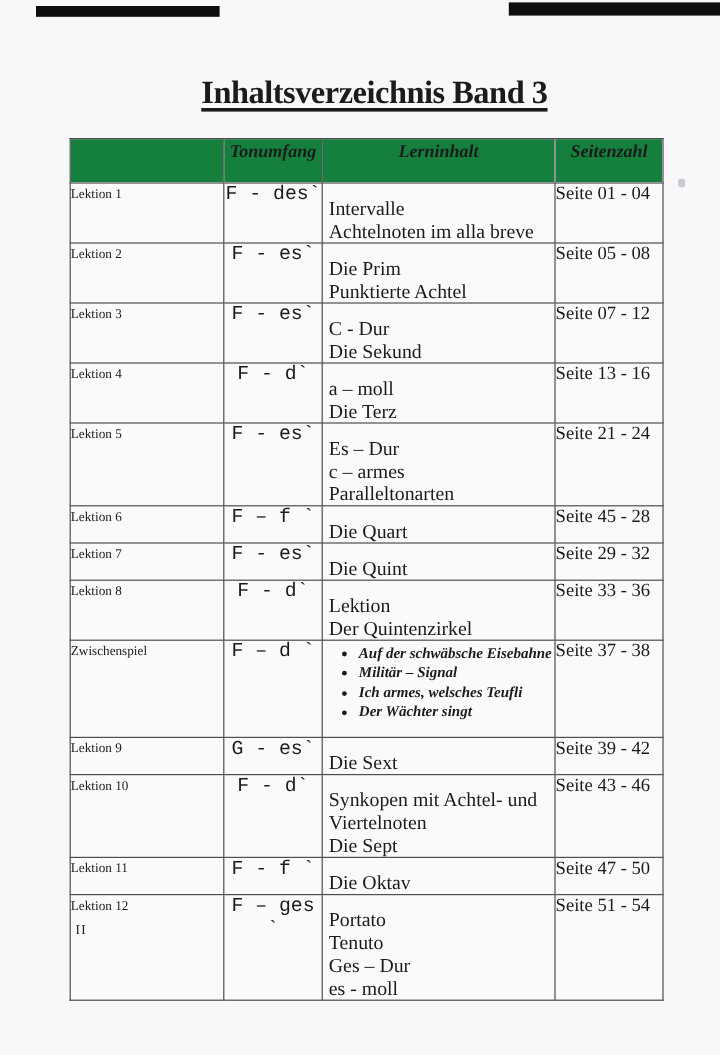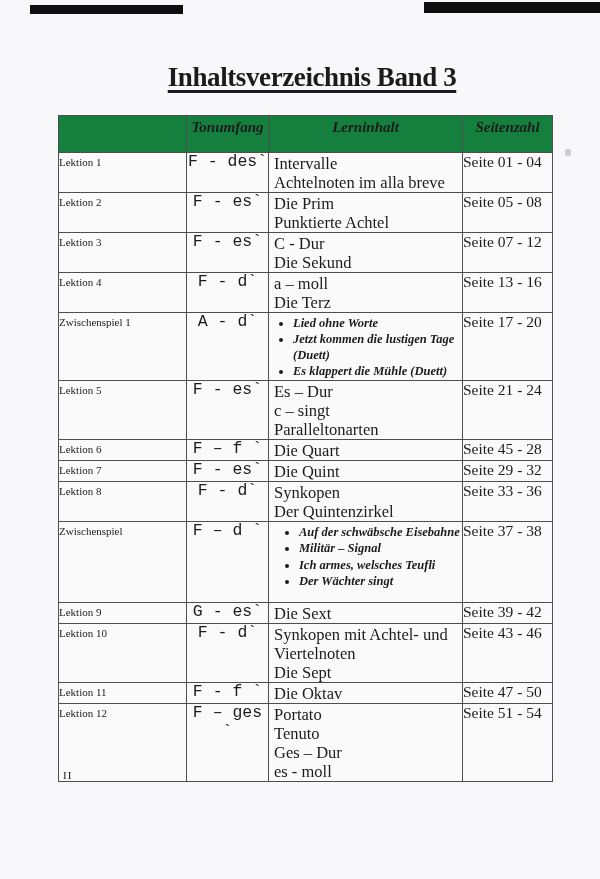--- a/index.html
+++ b/index.html
@@ -48,21 +48,21 @@
     font-weight:bold;
     font-size:15px;
     line-height:17px;
     text-align:center;
     padding:3px 3px 2px 3px;
     overflow-wrap:anywhere;
   }
   .c-label  { font-size:11px; line-height:18.5px; padding:1px 2px 0 6px; }
   .c-range  { font-size:16.5px; line-height:18.5px; text-align:center; padding-top:1px;font-family:Liberation Mono, monospace; }
   .c-content .line { font-size:16.5px; line-height:19px; padding:0 2px 0 5px; }
-  .c-content .line:first-child { padding-top:1px; }
+  .c-content .line:first-child { padding-top:11px; }
   .c-pages  { font-size:15.5px; line-height:18.5px; padding:1px 0 0 4px; white-space:nowrap; }
 
   ul.bullets { margin:3px 0 0 0; padding:0 2px 0 24px; }
   ul.bullets.indent2 { padding-left:30px; }
   ul.bullets li {
     list-style-type:disc;
     font-size:12.5px; font-style:italic; font-weight:bold;
     line-height:15.3px;
     margin:0 0 1px 0;
   }
@@ -128,39 +128,27 @@
   <tr style="height:38px">
     <td class="c-label">Lektion 4</td>
     <td class="c-range">F - d`</td>
     <td class="c-content">
       <div class="line">a – moll</div>
       <div class="line">Die Terz</div>
     </td>
     <td class="c-pages">Seite 13 - 16</td>
   </tr>
 
-  <tr style="height:64px">
-    <td class="c-label">Zwischenspiel 1</td>
-    <td class="c-range">A - d`</td>
-    <td class="c-content">
-      <ul class="bullets">
-        <li>Lied ohne Worte</li>
-        <li>Jetzt kommen die lustigen Tage (Duett)</li>
-        <li>Es klappert die Mühle (Duett)</li>
-      </ul>
-    </td>
-    <td class="c-pages">Seite 17 - 20</td>
-  </tr>
 
   <tr style="height:59px">
     <td class="c-label">Lektion 5</td>
     <td class="c-range">F - es`</td>
     <td class="c-content">
       <div class="line">Es – Dur</div>
-      <div class="line">c – singt</div>
+      <div class="line">c – armes</div>
       <div class="line">Paralleltonarten</div>
     </td>
     <td class="c-pages">Seite 21 - 24</td>
   </tr>
 
   <tr style="height:20px">
     <td class="c-label">Lektion 6</td>
     <td class="c-range">F – f `</td>
     <td class="c-content">
       <div class="line">Die Quart</div>
@@ -174,21 +162,21 @@
     <td class="c-content">
       <div class="line">Die Quint</div>
     </td>
     <td class="c-pages">Seite 29 - 32</td>
   </tr>
 
   <tr style="height:37px">
     <td class="c-label">Lektion 8</td>
     <td class="c-range">F - d`</td>
     <td class="c-content">
-      <div class="line">Synkopen</div>
+      <div class="line">Lektion</div>
       <div class="line">Der Quintenzirkel</div>
     </td>
     <td class="c-pages">Seite 33 - 36</td>
   </tr>
 
   <tr style="height:81px">
     <td class="c-label">Zwischenspiel</td>
     <td class="c-range">F – d `</td>
     <td class="c-content">
       <ul class="bullets indent2">

